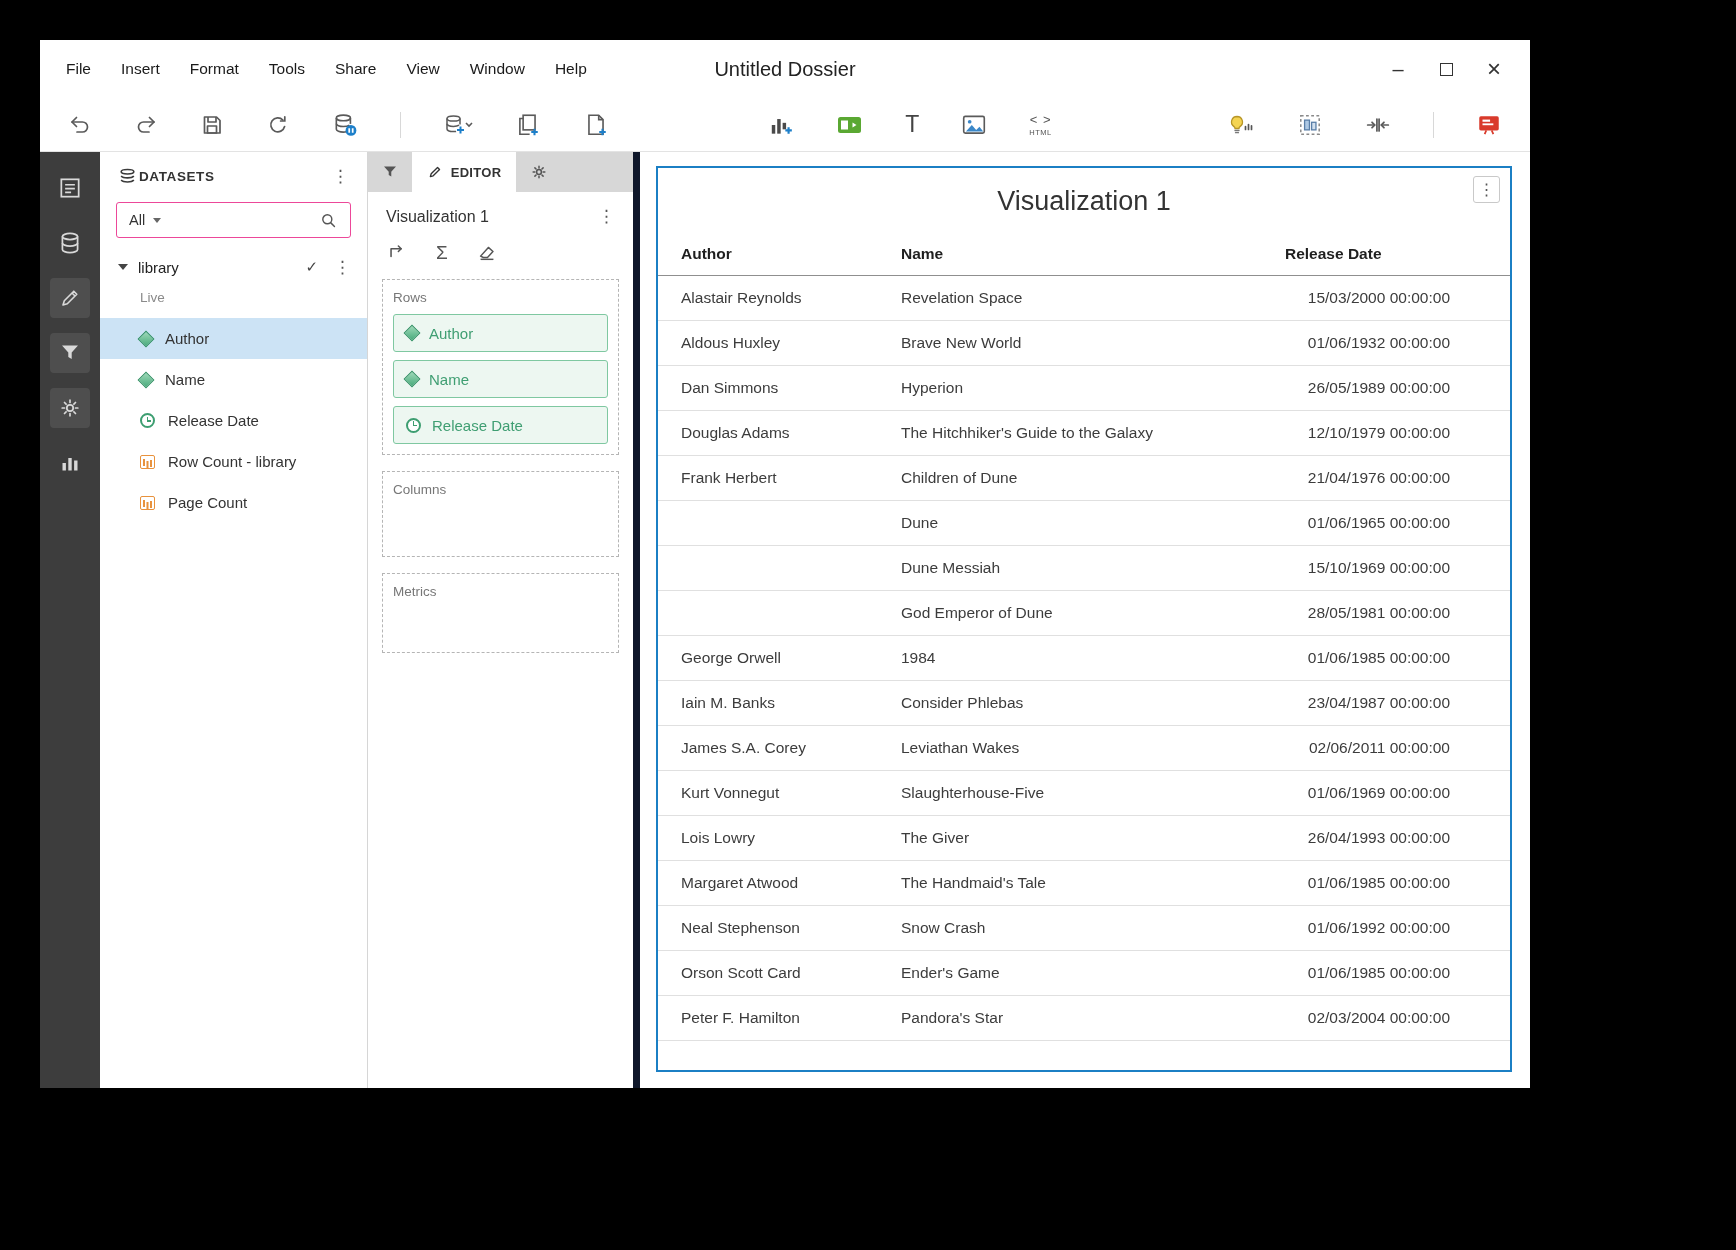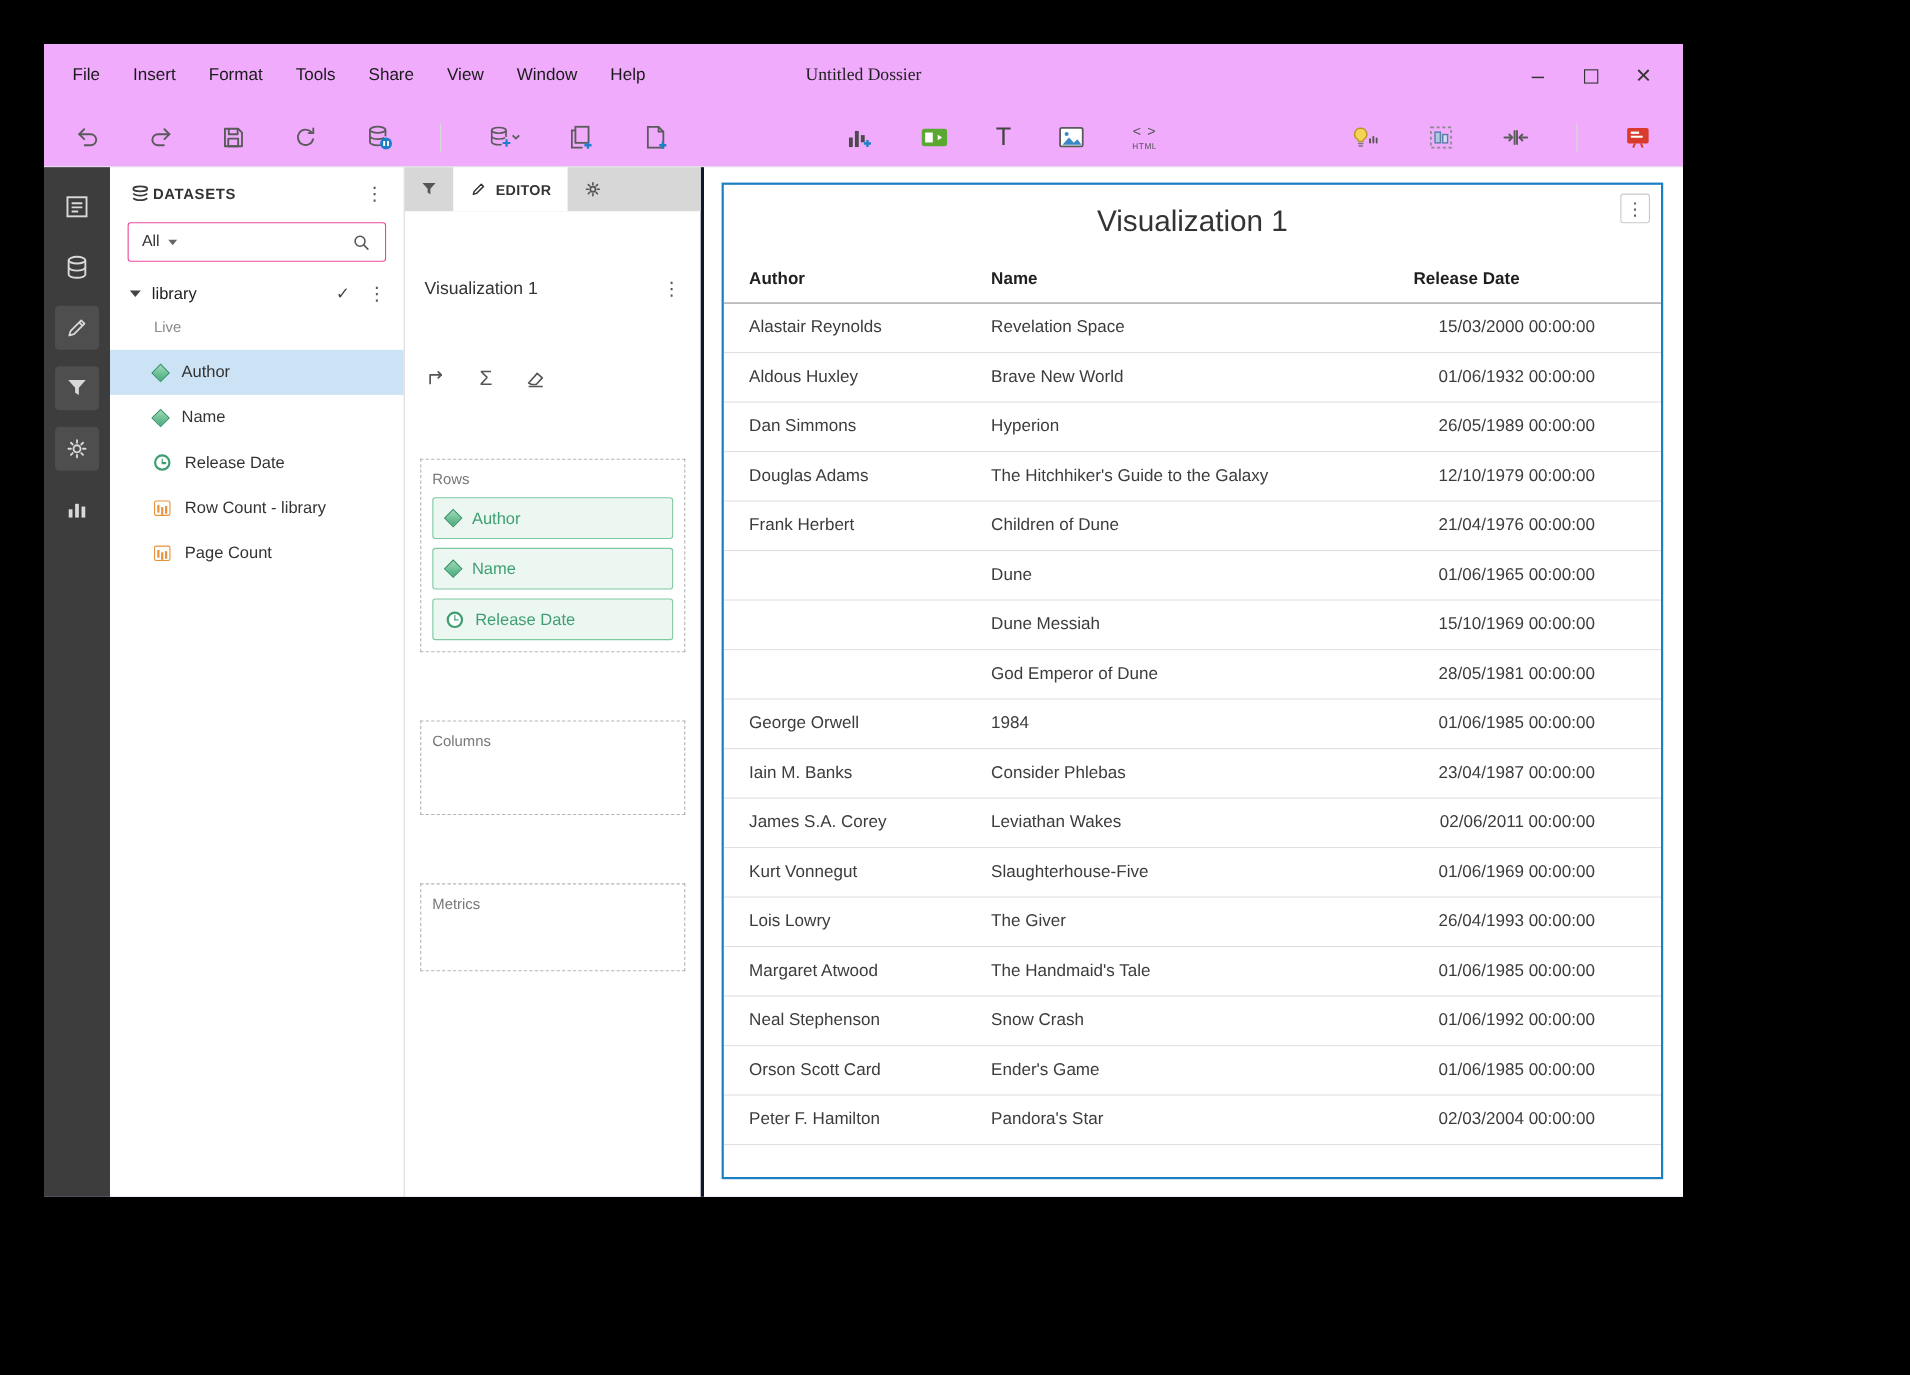--- a/index.html
+++ b/index.html
@@ -1,26 +1,26 @@
 <!DOCTYPE html>
 <html><head>
 <meta charset="utf-8">
 <style>
   * { box-sizing: border-box; margin: 0; padding: 0; }
   html, body { width: 1736px; height: 1250px; overflow: hidden; }
   body { background: #000; position: relative; font-family: "Liberation Sans", sans-serif; }
 
   .window { position: absolute; left: 40px; top: 40px; width: 1490px; height: 1048px;
-            background: #f0abfc; display: flex; flex-direction: column; }
+            background: #ffffff; display: flex; flex-direction: column; }
 
   
   .titlebar { height: 58px; display: flex; align-items: center; padding: 0 26px; position: relative; flex: 0 0 auto; }
   .menubar { display: flex; gap: 30px; font-size: 15.5px; color: #1a1a1a; z-index: 2; }
   .menu-item { cursor: default; }
-  .win-title { position: absolute; left: 0; right: 0; text-align: center; font-size: 16px; color: #222; z-index: 1; font-family: Liberation Serif, serif; }
+  .win-title { position: absolute; left: 0; right: 0; text-align: center; font-size: 20px; color: #222; z-index: 1; }
   .win-controls { margin-left: auto; display: flex; gap: 28px; align-items: center; z-index: 2; color: #333; }
   .ctl { display: flex; align-items: center; justify-content: center; width: 20px; height: 20px; font-size: 20px; }
   .maxbox { width: 13px; height: 13px; border: 1.5px solid #333; display: inline-block; }
   .ctl.close { font-size: 24px; font-weight: 300; }
 
   
   .toolbar { height: 54px; flex: 0 0 auto; display: flex; align-items: center; padding: 0 28px;
              border-bottom: 1px solid #e3e3e3; }
   .tb-group { display: flex; align-items: center; gap: 42px; }
   .tb-sep { width: 1px; height: 26px; background: #d8d8d8; }
@@ -72,22 +72,22 @@
                     background: linear-gradient(135deg, #9ed9b8, #49ab7c);
                     border: 1px solid #2f8f62; }
   .icon-date { width: 15px; height: 15px; border-radius: 50%; border: 2px solid #3d9e71; background: #fff; }
   .icon-date::before { content: ""; position: absolute; left: 4.6px; top: 1.6px; width: 1.6px; height: 4.6px; background: #3d9e71; }
   .icon-date::after  { content: ""; position: absolute; left: 4.6px; top: 5.2px; width: 4px; height: 1.6px; background: #3d9e71; }
   .icon-metric { width: 15px; height: 14px; border: 1.5px solid #e8923d; border-radius: 2px; background: #fff; }
   .icon-metric::before { content: ""; position: absolute; left: 2px; bottom: 2px; width: 2px; height: 7px;
                          background: #e8923d; box-shadow: 3.5px 2px 0 0 #e8923d, 7px 1px 0 0 #e8923d; }
 
   
-  .panel-editor { width: 272px; flex: 0 0 auto; background: #fff; border-right: 3px solid #0f172a;
-                  display: flex; flex-direction: column; gap: 46px; }
+  .panel-editor { width: 272px; flex: 0 0 auto; background: #fff; border-right: 7px solid #0f172a;
+                  display: flex; flex-direction: column; }
   .tabs { height: 40px; background: #d7d7d7; display: flex; flex: 0 0 auto; }
   .tab { display: flex; align-items: center; justify-content: center; gap: 8px; }
   .tab-filter { width: 44px; }
   .tab-editor { width: 104px; background: #fff; font-size: 13px; font-weight: bold; color: #333; letter-spacing: 0.3px; }
   .tab-gear { width: 46px; }
   .viz-name-row { display: flex; align-items: center; padding: 14px 12px 8px 18px; }
   .viz-name { font-size: 16px; color: #333; }
   .editor-tools { display: flex; align-items: center; gap: 28px; padding: 6px 18px 16px; }
   .sigma-glyph { font-size: 19px; color: #555; line-height: 1; }
   .zone { border: 1px dashed #b5b5b5; margin: 0 14px 16px; padding: 10px 10px 8px; }

